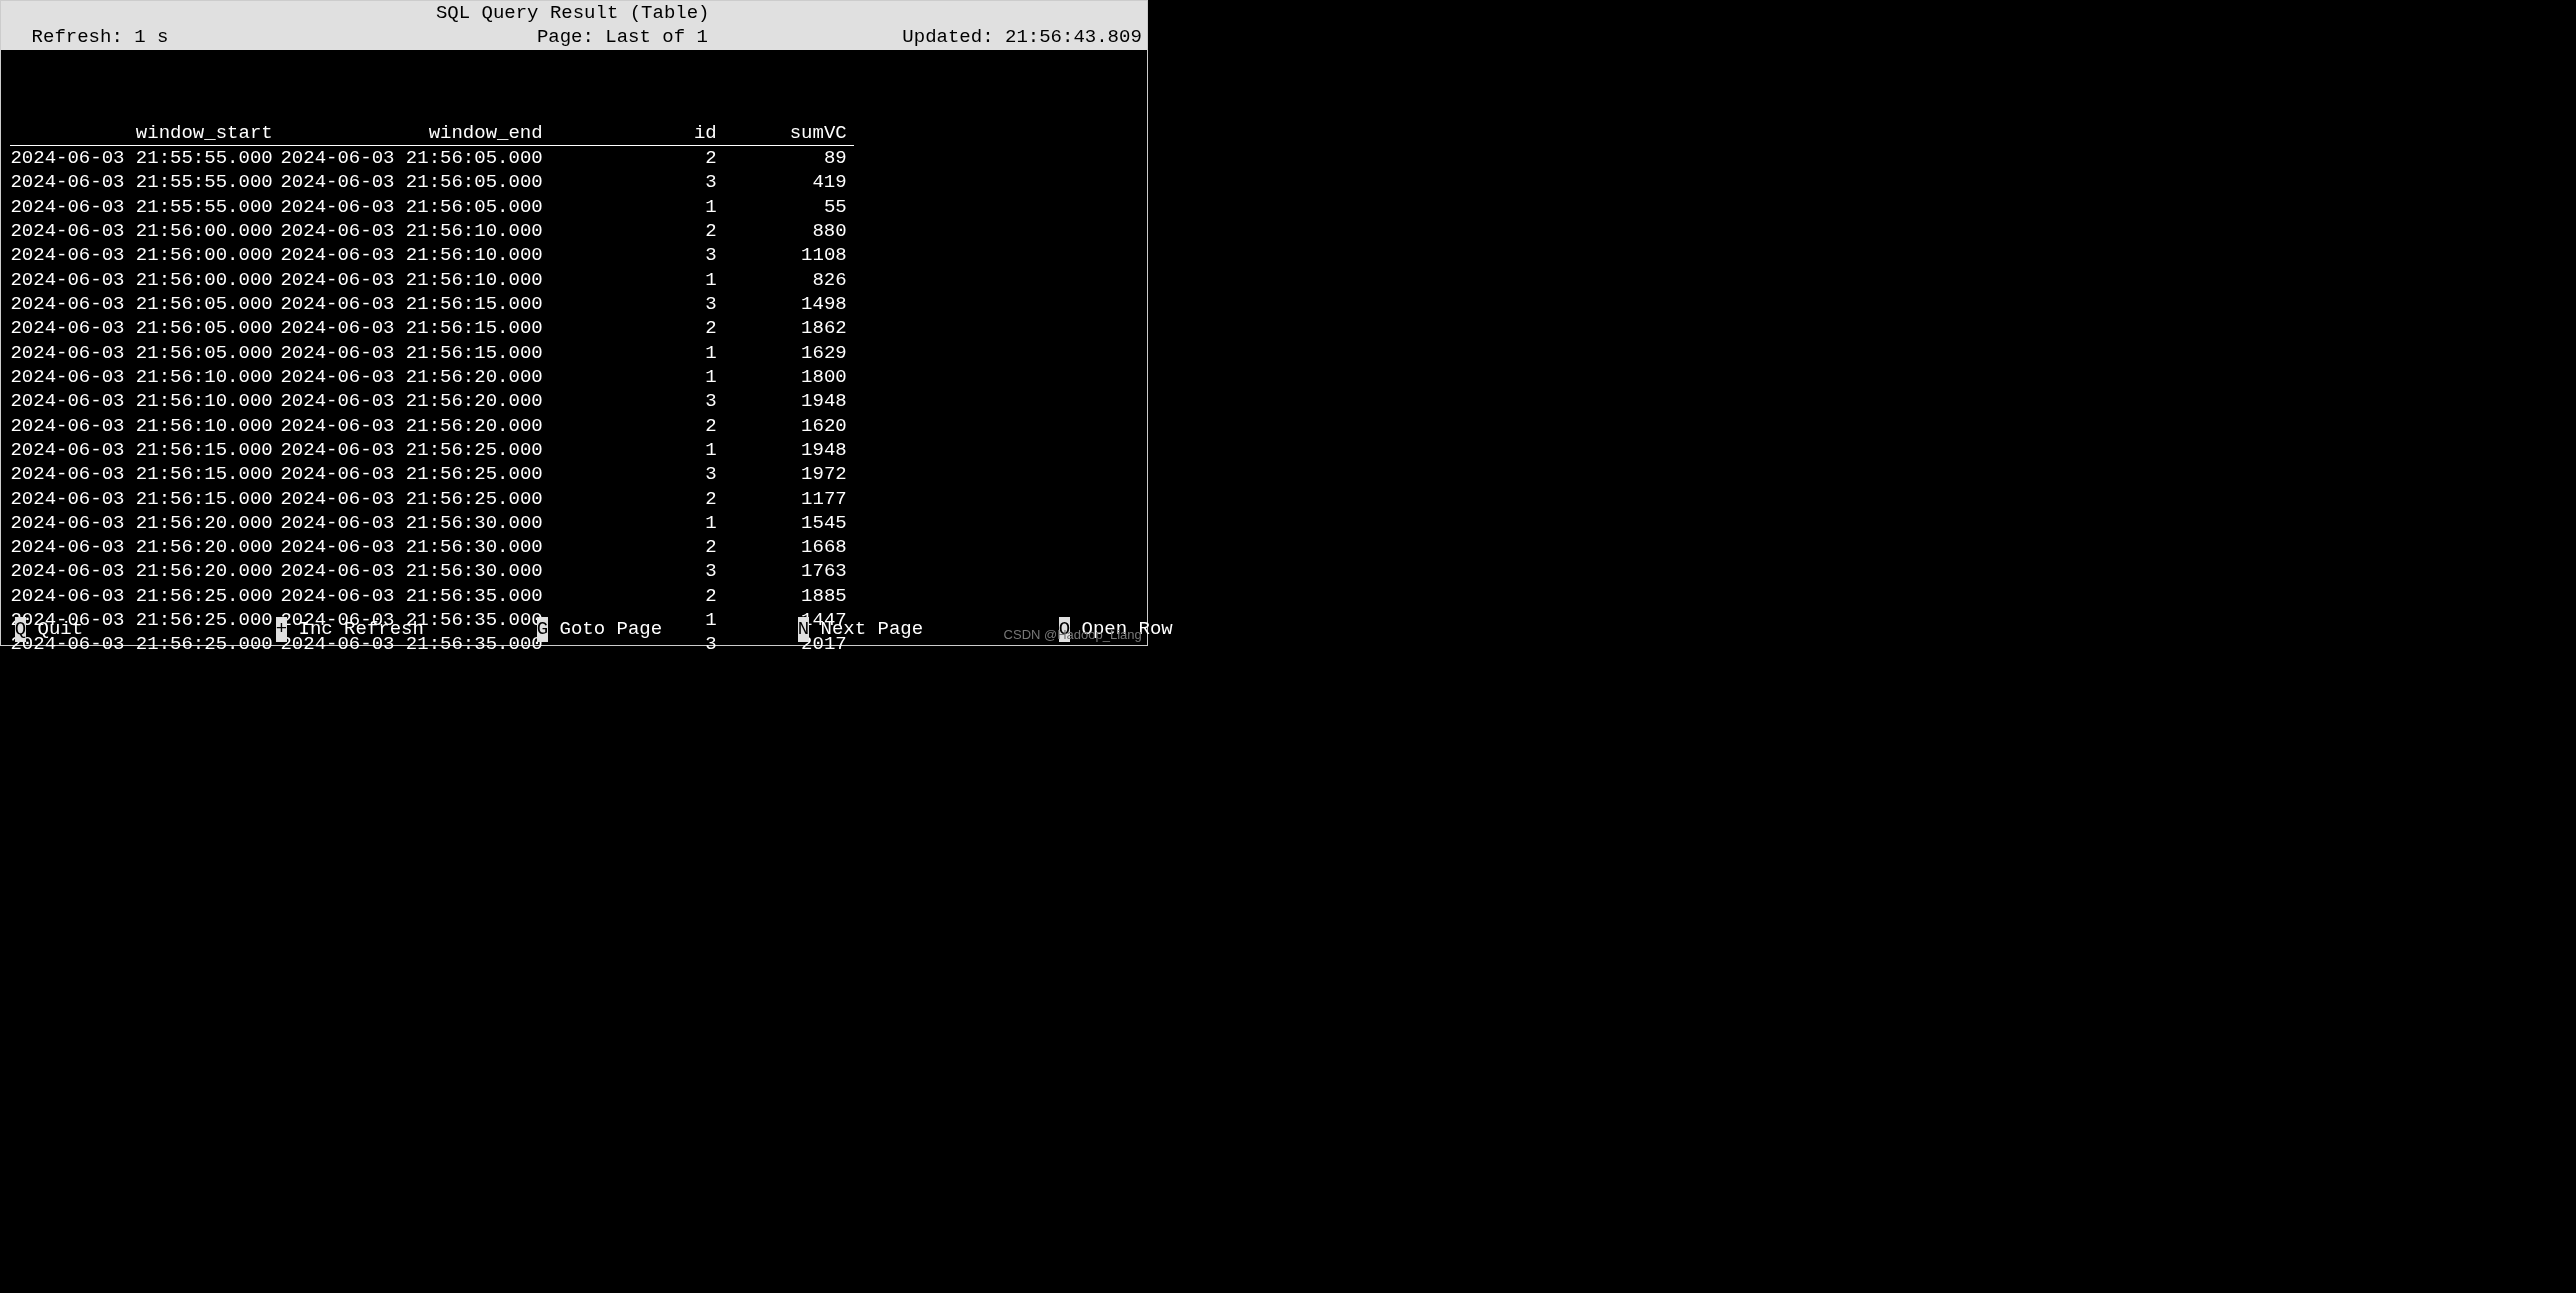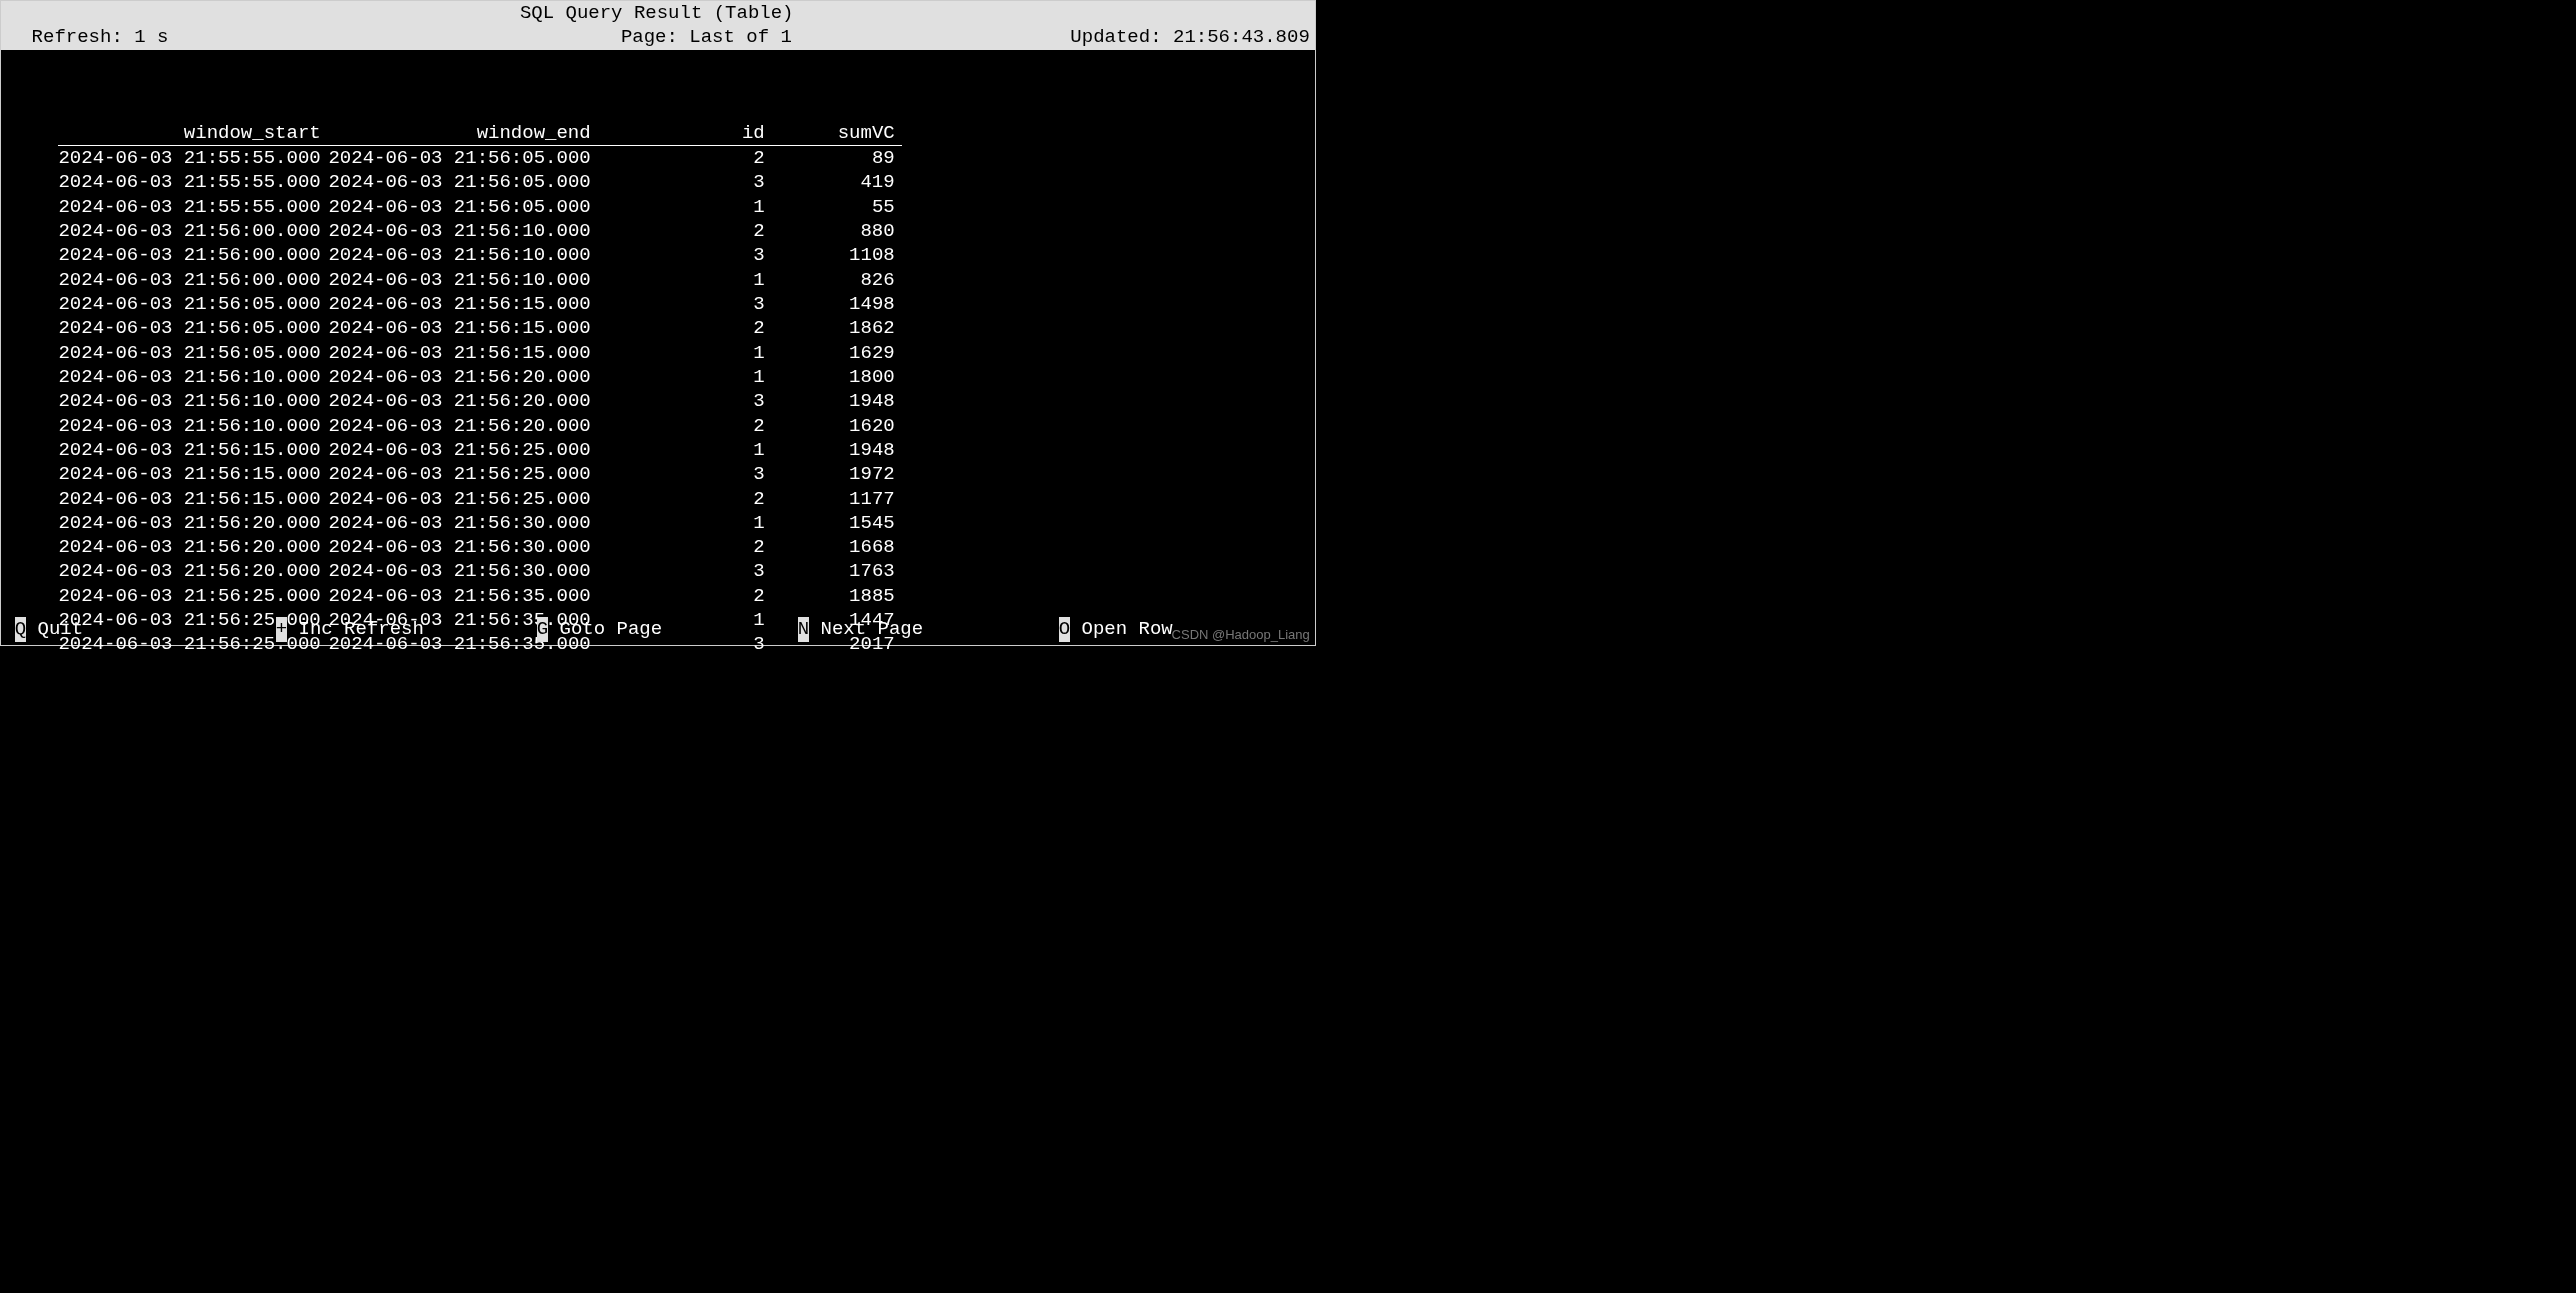--- a/index.html
+++ b/index.html
@@ -7,21 +7,21 @@
     width: 100%;
     height: 100%;
     background: #000;
     color: #fff;
     font-family: "Consolas", "Menlo", "Courier New", monospace;
     font-size: 19px;
     line-height: 1.28;
     overflow: hidden;
   }
   .screen {
-    width: 1316px;
+    width: 1148px;
     height: 646px;
     position: relative;
     border: 1.7px solid #ccc;
     background: #000;
   }
   .header {
     background: #e0e0e0;
     color: #000;
     padding: 0 5.2px 0 2.6px;
   }
@@ -32,21 +32,20 @@
     display: flex;
     justify-content: space-between;
     margin-left: 28px;
   }
   .header-left  { text-align: left; }
   .header-mid   { text-align: center; flex:1; padding-left:174px;}
   .header-right { text-align: center; }
   .table-wrap {
     padding: 22.6px 0 0 8.7px;
     white-space: pre;
-    margin-left: 48px;
   }
   table { border-collapse: collapse; }
   th, td {
     padding: 0 7px 0 0;
     font-weight: normal;
     text-align: right;
     white-space: pre;
   }
   th {
     border-bottom: 1.7px solid #fff;

